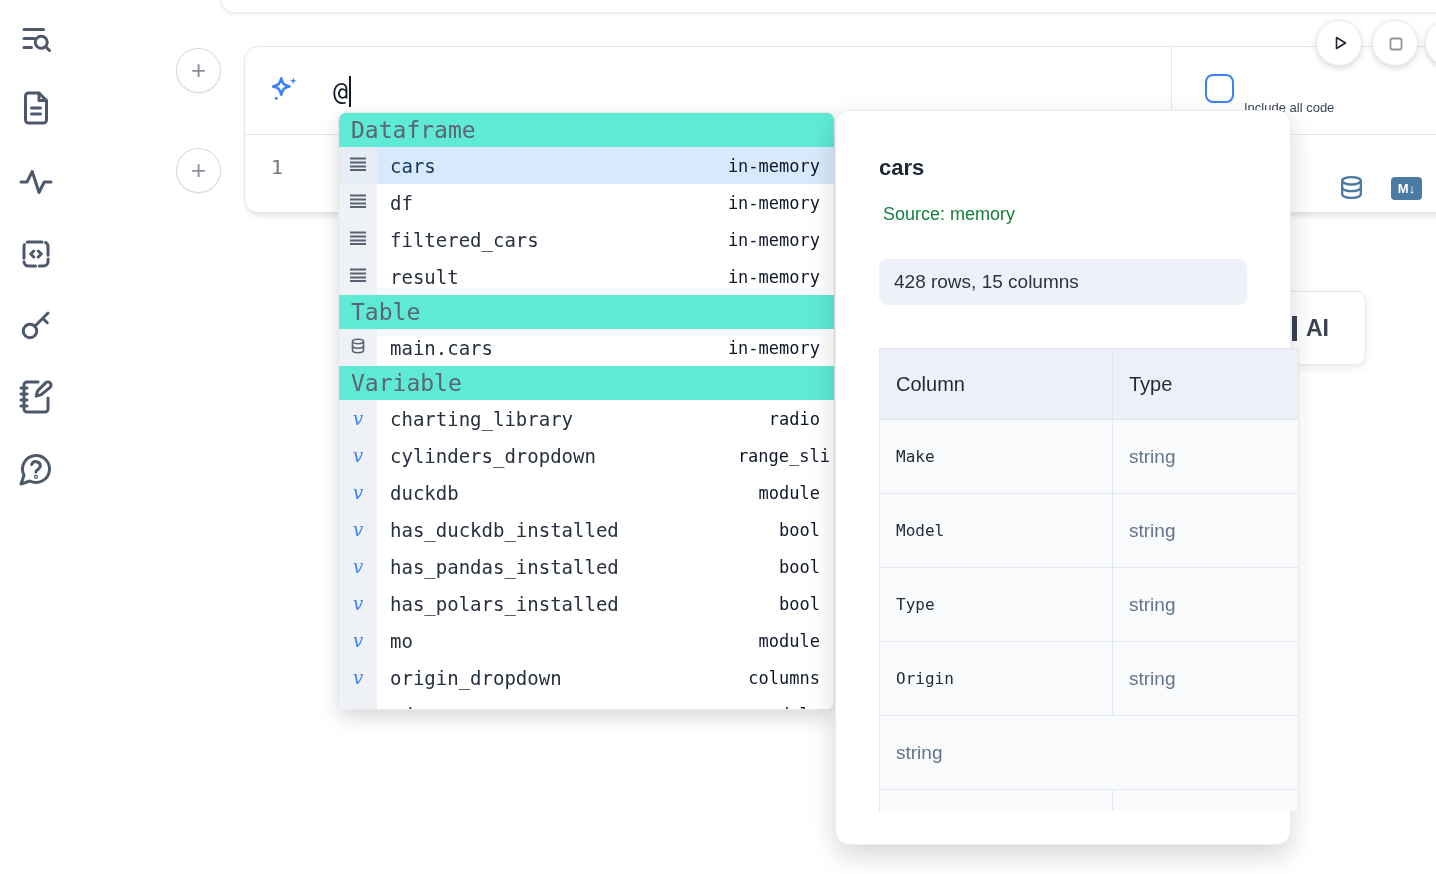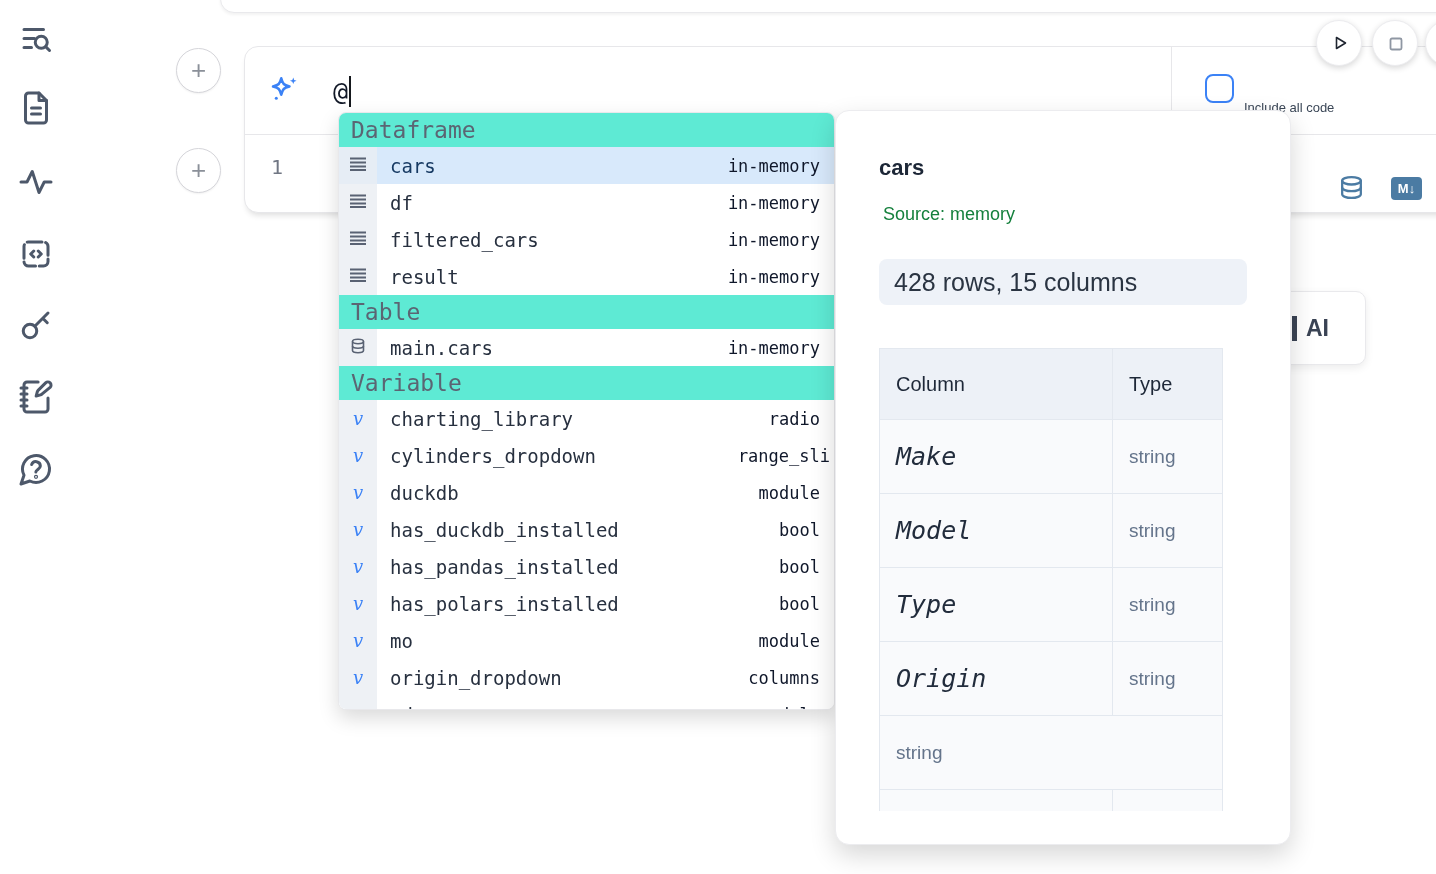--- a/index.html
+++ b/index.html
@@ -81,30 +81,30 @@
   .tbl-ico svg { width:16px; height:16px; stroke:#596273; stroke-width:1.6; fill:none; }
 
   
   .panel { position:absolute; left:835px; top:110px; width:456px; height:735px; background:#fff;
            border:1px solid #ececef; border-radius:14px; box-shadow:0 10px 26px rgba(0,0,0,0.16);
            z-index:40; }
   .pv-title { position:absolute; left:43px; top:44px; font-size:22px; font-weight:bold; color:#1d2737; }
   .pv-source { position:absolute; left:47px; top:93px; font-size:18px; color:#15803d; }
   .pv-badge { position:absolute; left:43px; top:148px; width:368px; height:46px; background:#eef2f8;
               border-radius:8px; display:flex; align-items:center; padding-left:15px;
-              font-size:25px; color:#2a3442; }
-  .pv-table { position:absolute; left:43px; top:237px; width:344px; height:463px; overflow:hidden;
+              font-size:19px; color:#2a3442; }
+  .pv-table { position:absolute; left:43px; top:237px; width:420px; height:463px; overflow:hidden;
               border:1px solid #e3e8ef; border-bottom:none; }
   .pv-tr { display:flex; border-bottom:1px solid #e3e8ef; height:74px; background:#f9fafc; }
   .pv-tr.pv-head { height:71px; background:#edf1f7; }
   .pv-td { display:flex; align-items:center; padding-left:16px; }
   .pv-c1 { width:233px; border-right:1px solid #e3e8ef; flex:none; }
   .pv-c2 { flex:1; }
   .pv-head .pv-td { font-size:20px; color:#1e2838; }
-  .pv-col { font-family:"DejaVu Sans Mono", monospace; font-size:25px; color:#222c3c;font-style:italic; }
+  .pv-col { font-family:"DejaVu Sans Mono", monospace; font-size:16px; color:#222c3c; }
   .pv-type { font-size:19px; color:#64748b; }
 </style>
 </head>
 <body>
 
 <div class="sidebar">
   <div class="side-ic" style="top:22px">
     <svg viewBox="0 0 24 24">
         <path d="M4 5h13M4 11h7M4 17h5"></path>
         <circle cx="15.5" cy="13.5" r="4"></circle>

